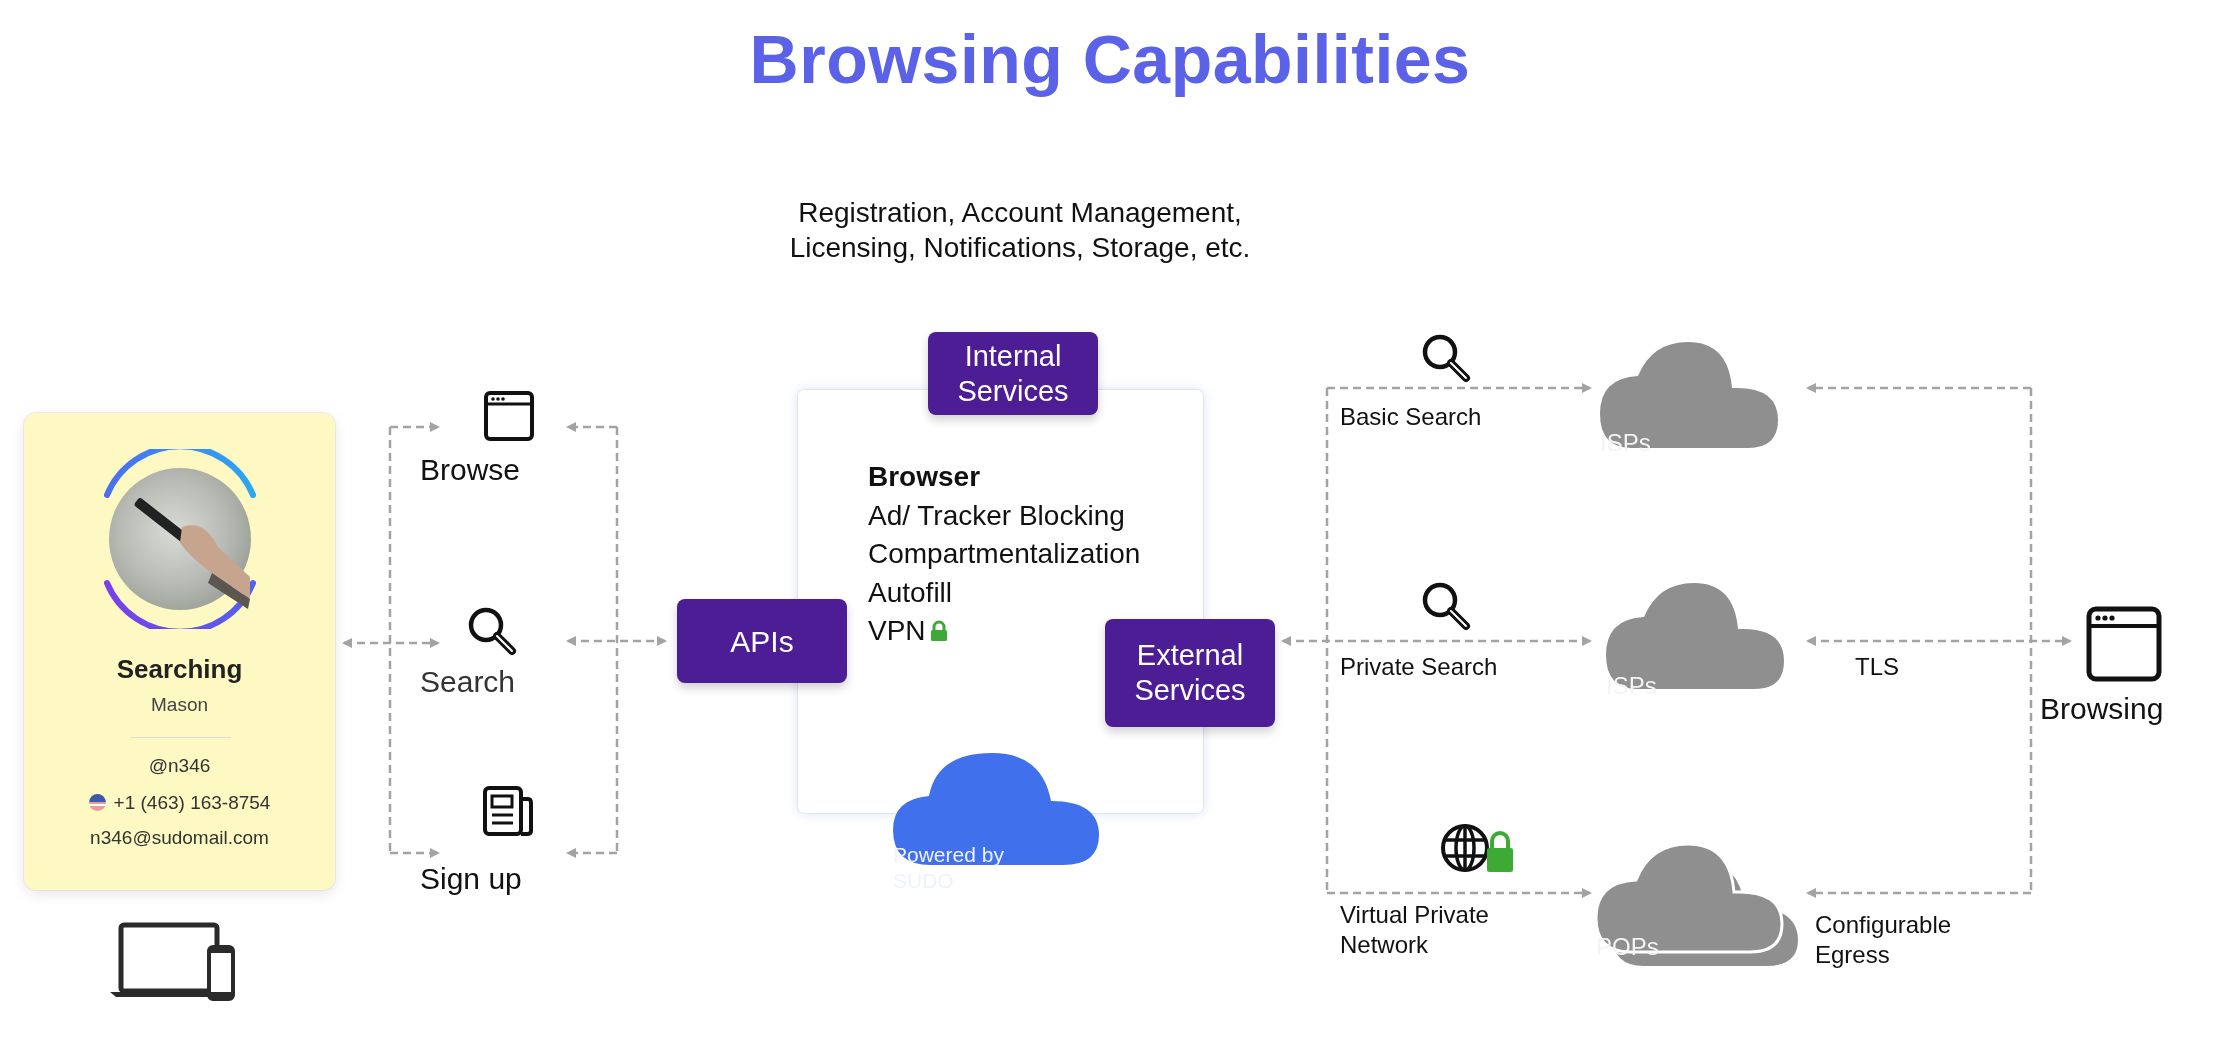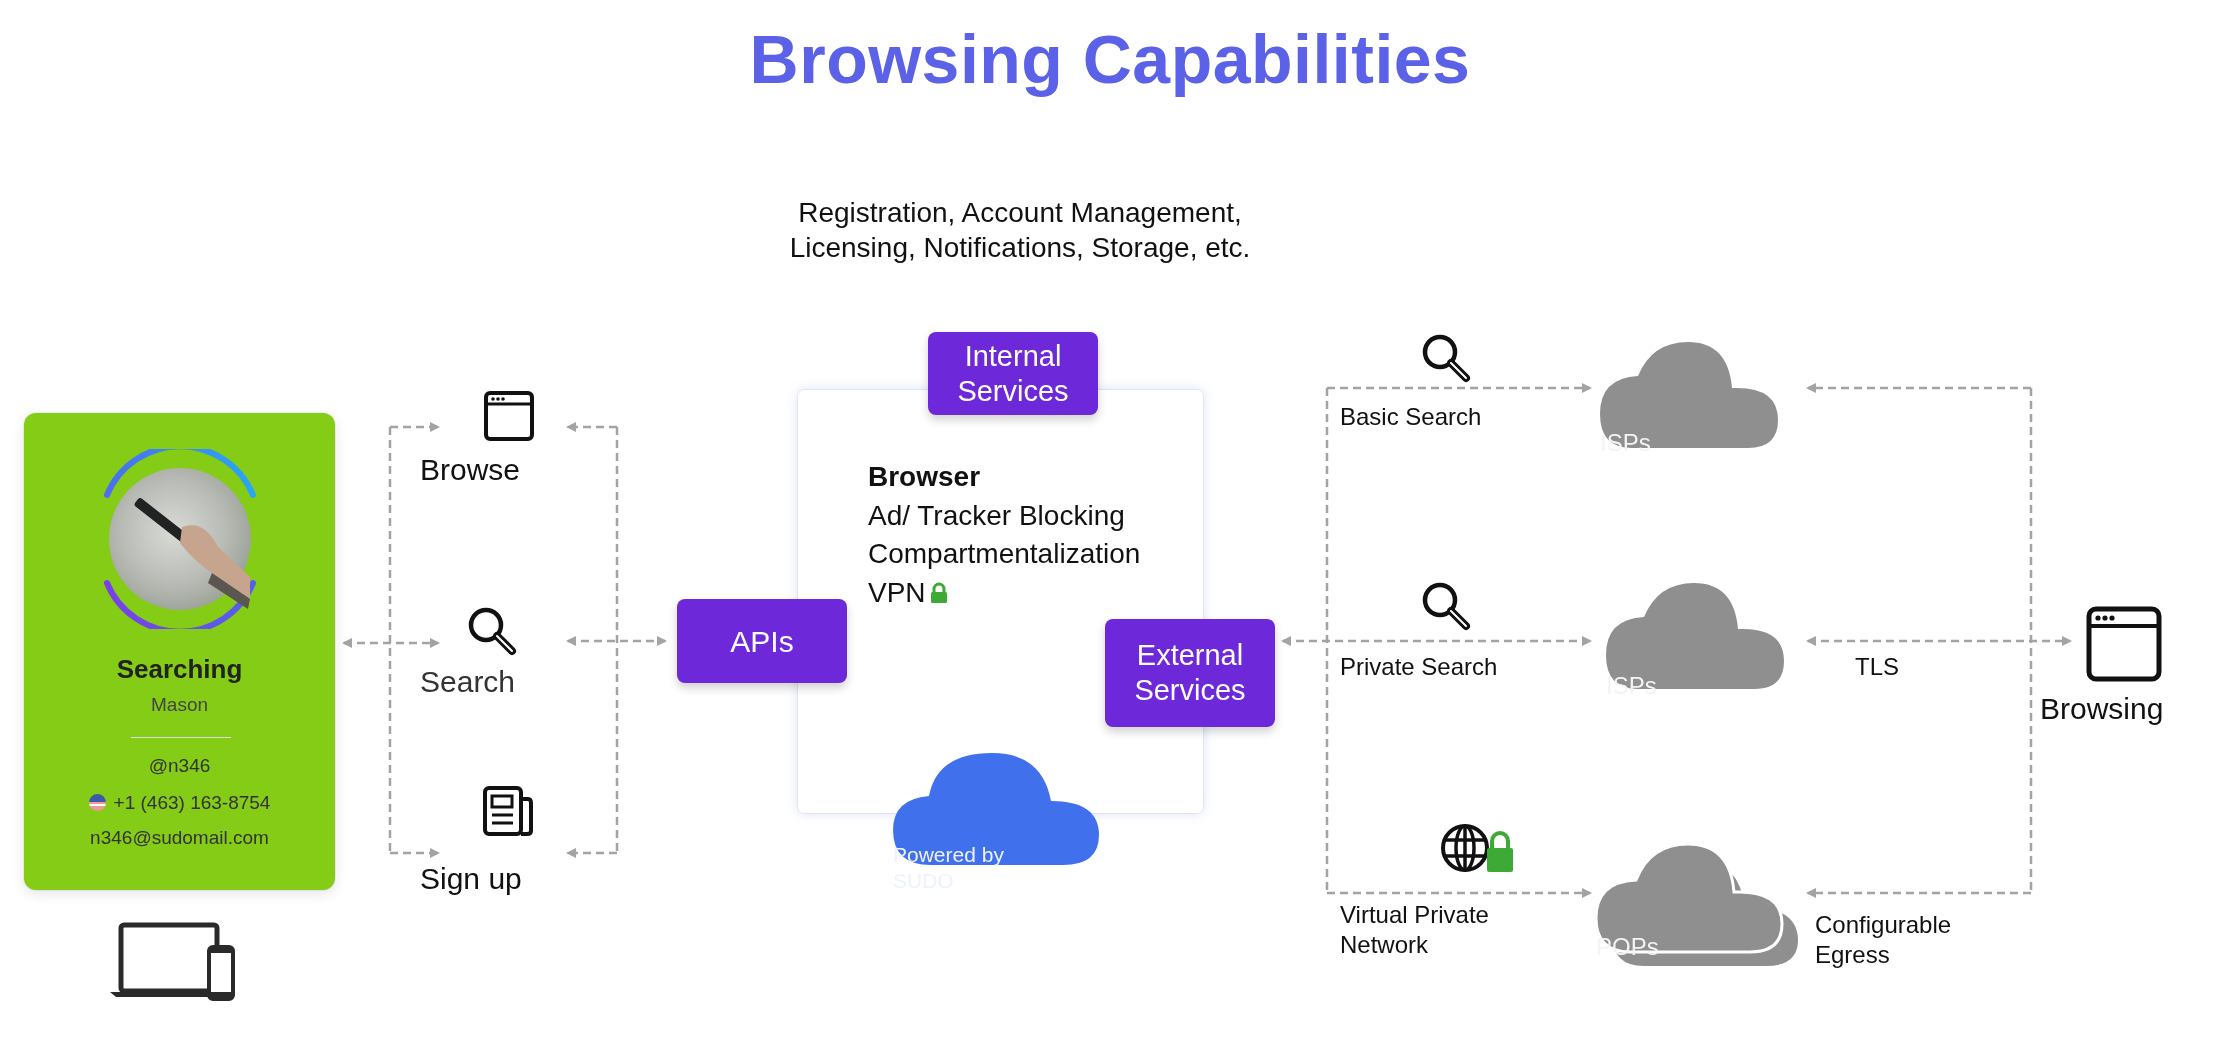--- a/index.html
+++ b/index.html
@@ -4,24 +4,24 @@
 <style>
   html, body { margin: 0; padding: 0; background: #ffffff; }
   body { width: 2220px; height: 1048px; position: relative; overflow: hidden;
          font-family: "Liberation Sans", sans-serif; color: #111; }
   .abs { position: absolute; }
   #title { left: 0; width: 2220px; top: 20px; text-align: center; font-size: 68px;
            font-weight: bold; color: #5B62E8; letter-spacing: 0.5px; }
   #internal-caption { left: 740px; width: 560px; top: 195px; text-align: center; font-size: 28px; line-height: 35px; }
   #internal-caption .hd { font-weight: bold; }
   svg#lines { position: absolute; left: 0; top: 0; }
-  .card { left: 24px; top: 413px; width: 311px; height: 477px; background: #84cc16; border-radius: 12px;
+  .card { left: 24px; top: 413px; width: 311px; height: 477px; background: #fef9c3; border-radius: 12px;
           box-shadow: 0 4px 14px rgba(0,0,0,0.10), 0 0 0 1px rgba(0,0,0,0.05); }
   .card .name { position: absolute; left: 0; width: 100%; text-align: center; }
-  .blue-box { background: #6d28d9; color: #fff; border-radius: 8px; text-align: center;
+  .blue-box { background: #4c1d95; color: #fff; border-radius: 8px; text-align: center;
               box-shadow: 0 5px 10px rgba(0,0,0,0.18); display: flex; align-items: center; justify-content: center;
               font-size: 29px; line-height: 35px; }
   .main-box { left: 798px; top: 390px; width: 405px; height: 423px; background: #fff; border-radius: 6px;
               box-shadow: 0 0 12px rgba(80,110,230,0.22), 0 0 0 1px rgba(0,0,0,0.05); }
   .feature-list { left: 868px; top: 458px; font-size: 28px; line-height: 38.5px; }
   .feature-list .hd { font-weight: bold; }
   .lbl { text-align: left; font-weight: normal; }
   .lbl-big { font-size: 30px; }
   .lbl-mid { font-size: 24px; line-height: 30px; }
   .cloud-text { position: absolute; text-align: left; color: #f4f4f4; margin-top: 40px; }
@@ -132,20 +132,21 @@
   <line x1="10" y1="38" x2="31" y2="38" stroke="#111" stroke-width="3"></line>
 </svg>
 <div class="abs lbl lbl-big" style="left:420px;width:180px;top:862px">Sign up</div>
 
 <div class="abs main-box"></div>
 
 <div class="abs feature-list">
   <div class="hd">Browser</div>
   <div>Ad/ Tracker Blocking</div>
   <div>Compartmentalization</div>
+  <div>Autofill</div>
   <div><span>VPN</span><svg width="18" height="22" style="vertical-align:-2px;margin-left:4px">
         <path d="M4,10 V7 A5,5 0 0 1 14,7 V10" fill="none" stroke="#3DAA35" stroke-width="3"></path>
         <rect x="1" y="10" width="16" height="11" rx="1.5" fill="#3DAA35"></rect>
       </svg></div>
 </div>
 
 <div class="abs blue-box" style="left:928px;top:332px;width:170px;height:83px">
   <div>
       <div>Internal</div>
       <div>Services</div>

